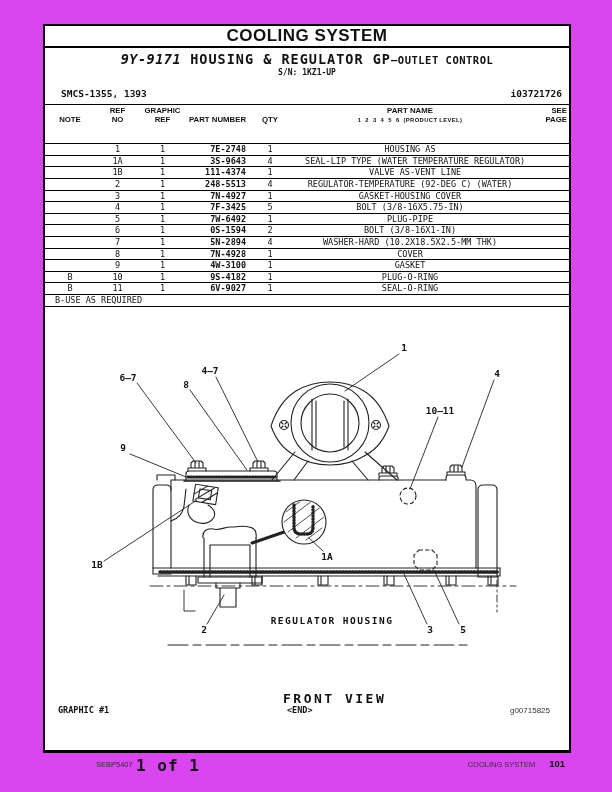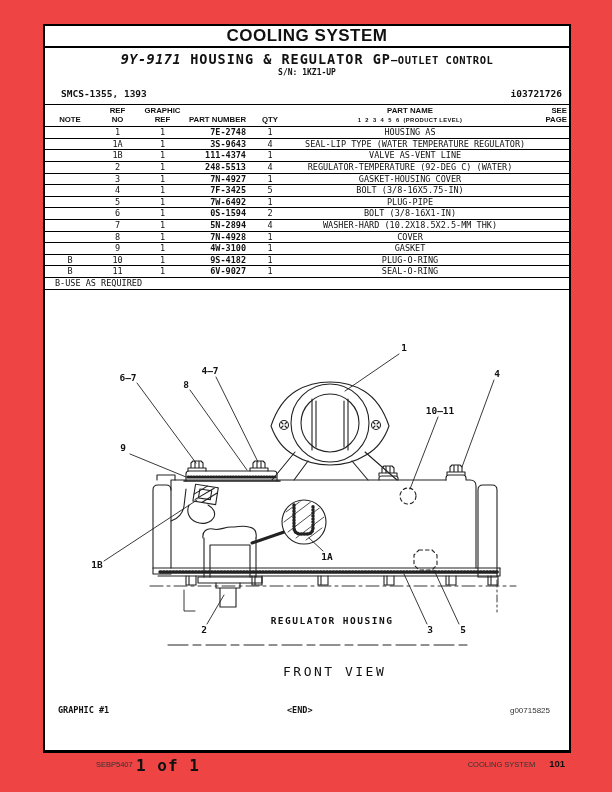--- a/index.html
+++ b/index.html
@@ -1,42 +1,42 @@
 <!DOCTYPE html>
 <html><head>
 <meta charset="utf-8">
 <style>
   html,body{margin:0;padding:0;background:#fff;}
-  .page{position:relative;width:612px;height:792px;background:#ef4444;overflow:hidden;
+  .page{position:relative;width:612px;height:792px;background:#d946ef;overflow:hidden;
         font-family:"DejaVu Sans Mono",monospace;color:#111;}
   .frame{position:absolute;left:43px;top:24px;width:528px;height:729px;
          border:2px solid #000;border-bottom-width:3px;background:#fff;box-sizing:border-box;}
   .title-band{height:20px;border-bottom:2px solid #000;display:flex;align-items:center;justify-content:center;}
   .title-band span{font-family:"Liberation Sans",sans-serif;font-weight:bold;font-size:17px;letter-spacing:.5px;}
   .subtitle{margin-top:3px;text-align:center;white-space:nowrap;line-height:15px;}
   .subtitle .pn{font-style:italic;font-weight:bold;font-size:13.5px;letter-spacing:.5px;}
   .subtitle .main{font-weight:bold;font-size:13.5px;letter-spacing:1px;}
   .subtitle .suffix{font-weight:bold;font-size:10.5px;letter-spacing:.5px;}
   .sn{text-align:center;font-weight:bold;font-size:8px;line-height:10px;}
   .meta-row{margin-top:10px;display:flex;justify-content:space-between;padding:0 7px 0 16px;
             font-weight:bold;font-size:9.5px;line-height:12px;}
   table.parts{width:100%;border-collapse:collapse;margin-top:4px;border-top:1px solid #000;}
   table.parts th{font-family:"Liberation Sans",sans-serif;font-weight:bold;font-size:7.8px;
-                 line-height:8.6px;vertical-align:bottom;padding:2px 0 2px 0;border-bottom:1px solid #000;}
+                 line-height:8.6px;vertical-align:bottom;padding:2px 0 19px 0;border-bottom:1px solid #000;}
   table.parts td{font-size:8.5px;line-height:10.6px;padding:0;border-bottom:1px solid #000;vertical-align:middle;}
   .c-note{text-align:center;} .c-ref{text-align:center;} .c-gref{text-align:center;}
   .c-pn{text-align:right;padding-right:4px !important;font-weight:bold;}
   .c-qty{text-align:center;} .c-name{text-align:center;white-space:pre;}
   .c-see{text-align:right;padding-right:3px !important;}
   th.h-name{text-align:center;} th.h-see{text-align:right;padding-right:2px !important;}
   .plevel{font-size:5.8px;font-weight:bold;white-space:pre;letter-spacing:.4px;}
   td.footnote{padding-left:10px !important;font-size:8.5px;white-space:pre;}
   .diagram-svg{position:absolute;left:0;top:0;width:612px;height:792px;pointer-events:none;}
   .abs{position:absolute;white-space:nowrap;}
-  .front-view{left:283px;top:664px;font-weight:normal;font-size:13px;letter-spacing:2.5px;}
+  .front-view{left:283px;top:691px;font-weight:bold;font-size:13px;letter-spacing:2.5px;}
   .graphic-label{left:58px;top:705px;font-weight:bold;font-size:8.5px;}
   .end-marker{left:287px;top:705px;font-weight:bold;font-size:8.5px;}
   .graphic-id{top:706px;right:62px;font-family:"Liberation Sans",sans-serif;font-size:8px;color:#333;}
   .f-doc{left:58px;top:760px;font-family:"Liberation Sans",sans-serif;font-size:7.5px;color:#333;padding-left:38px;}
   .f-page{left:136px;top:756px;font-weight:bold;font-size:16px;letter-spacing:1px;}
   .f-right{top:758px;right:47px;display:flex;align-items:baseline;gap:14px;}
   .f-section{font-family:"Liberation Sans",sans-serif;font-size:7.5px;color:#333;}
   .f-num{font-family:"Liberation Sans",sans-serif;font-weight:bold;font-size:9.5px;}
   svg text{font-family:"DejaVu Sans Mono",monospace;font-weight:bold;fill:#111;}
   .callout{font-size:9.5px;}

